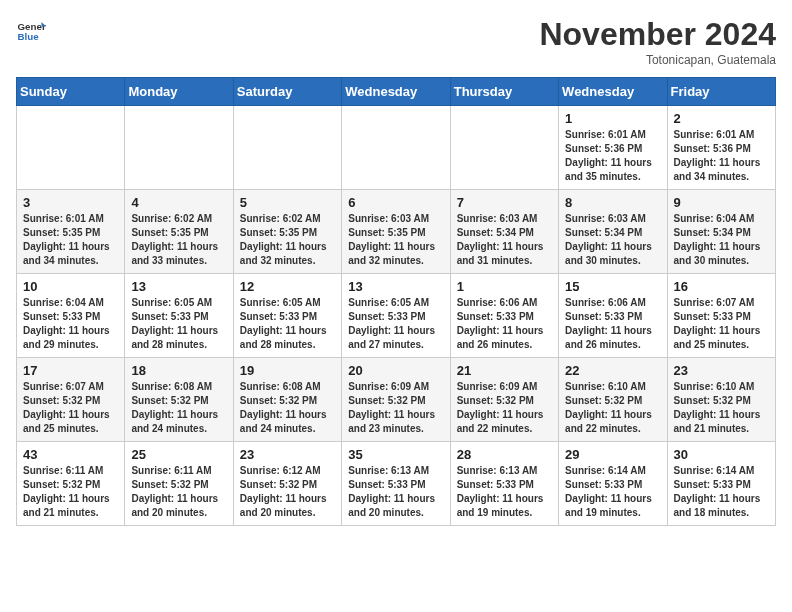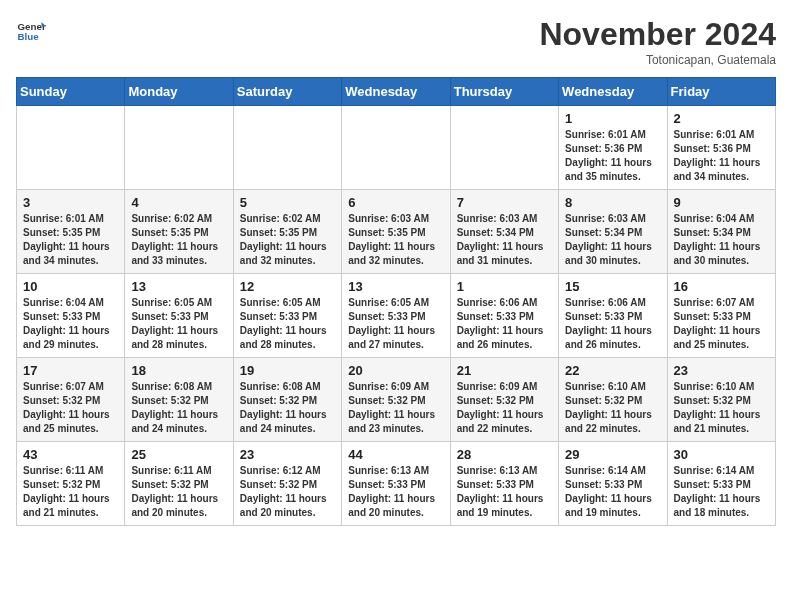--- a/index.html
+++ b/index.html
@@ -223,21 +223,21 @@
         </td>
         <td>
           <span class="day-number">25</span>
           <div class="day-info">Sunrise: 6:11 AM<br>Sunset: 5:32 PM<br>Daylight: 11 hours<br>and 20 minutes.</div>
         </td>
         <td>
           <span class="day-number">23</span>
           <div class="day-info">Sunrise: 6:12 AM<br>Sunset: 5:32 PM<br>Daylight: 11 hours<br>and 20 minutes.</div>
         </td>
         <td>
-          <span class="day-number">44</span>
+          <span class="day-number">35</span>
           <div class="day-info">Sunrise: 6:13 AM<br>Sunset: 5:33 PM<br>Daylight: 11 hours<br>and 20 minutes.</div>
         </td>
         <td>
           <span class="day-number">28</span>
           <div class="day-info">Sunrise: 6:13 AM<br>Sunset: 5:33 PM<br>Daylight: 11 hours<br>and 19 minutes.</div>
         </td>
         <td>
           <span class="day-number">29</span>
           <div class="day-info">Sunrise: 6:14 AM<br>Sunset: 5:33 PM<br>Daylight: 11 hours<br>and 19 minutes.</div>
         </td>

